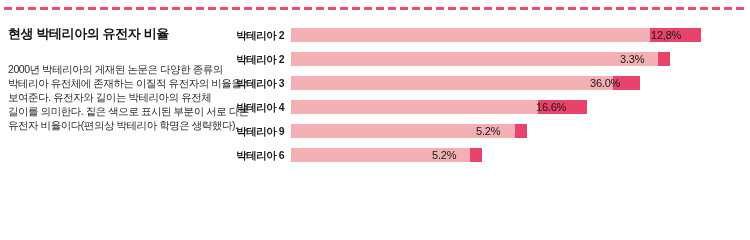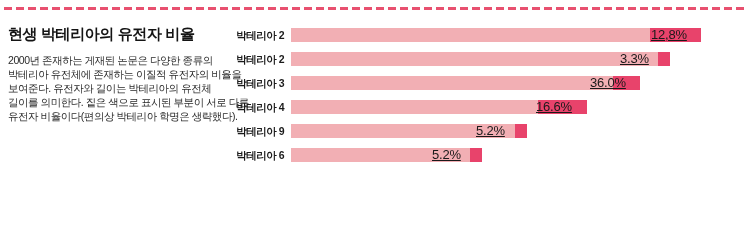--- a/index.html
+++ b/index.html
@@ -35,26 +35,26 @@
   }
 
   
   .left-col {
     position: absolute;
     left: 8px;
     top: 26px;
     width: 216px;
   }
   .chart-title {
-    font-size: 15px;
+    font-size: 13px;
     font-weight: bold;
     color: #141414;
     letter-spacing: -0.4px;
     line-height: 16px;
-    margin: 0 0 11px 0;
+    margin: 0 0 20px 0;
     white-space: nowrap;
   }
   .chart-desc {
     font-size: 10.5px;
     color: #2a2a2a;
     line-height: 14.1px;
     letter-spacing: -0.45px;
     margin: 0;
   }
   .chart-desc p {
@@ -98,39 +98,38 @@
   .seg {
     position: absolute;
     top: 0;
     height: 14px;
   }
   .seg-light { left: 0; }
   .seg-dark  { }
   .row-value {
     position: absolute;
     top: 2px;
-    font-size: 13px;
+    font-size: 11px;
     color: #1a1a1a;
     letter-spacing: -0.2px;
     line-height: 14px;
     white-space: nowrap;
-    text-decoration: underline;
   }
 </style>
 </head>
 <body>
 
 <div id="root">
 
   <div class="top-rule"></div>
 
   <div class="left-col">
     <div class="chart-title">현생 박테리아의 유전자 비율</div>
     <div class="chart-desc">
-      <p>2000년 존재하는 게재된 논문은 다양한 종류의</p>
+      <p>2000년 박테리아의 게재된 논문은 다양한 종류의</p>
       <p>박테리아 유전체에 존재하는 이질적 유전자의 비율을</p>
       <p>보여준다. 유전자와 길이는 박테리아의 유전체</p>
       <p>길이를 의미한다. 짙은 색으로 표시된 부분이 서로 다른</p>
       <p>유전자 비율이다(편의상 박테리아 학명은 생략했다).</p>
     </div>
   </div>
 
   <div class="chart" id="chart">
       <div class="row" style="top: 0px;">
         <div class="row-label">박테리아 2</div>

